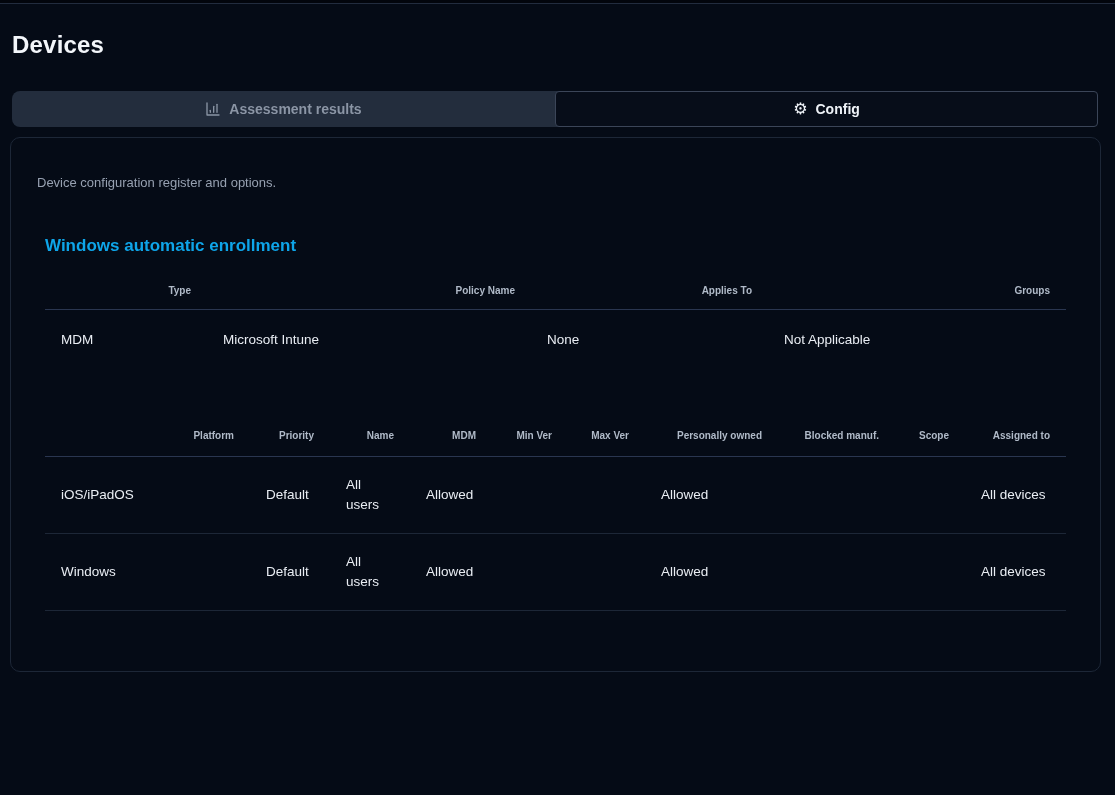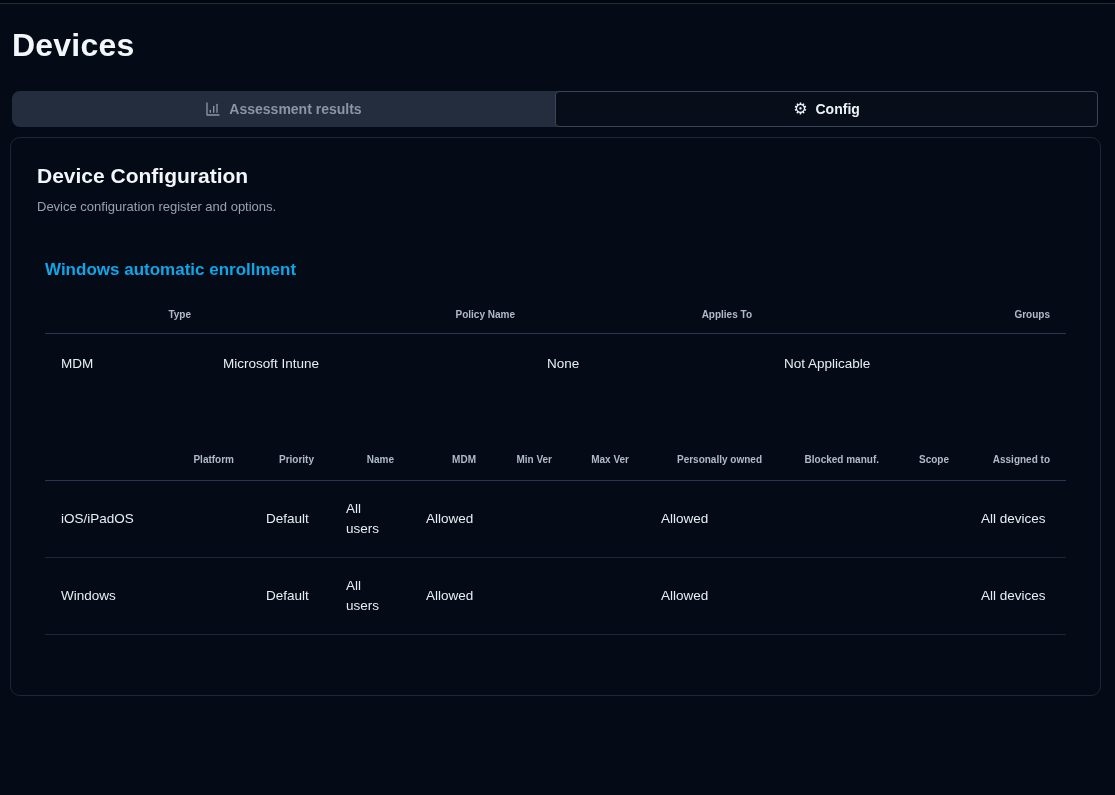--- a/index.html
+++ b/index.html
@@ -10,21 +10,21 @@
     font-family: "Liberation Sans", "DejaVu Sans", sans-serif;
     -webkit-font-smoothing: antialiased;
   }
   .top-strip {
     height: 4px;
     background: #02050c;
     border-bottom: 1px solid #222c3e;
   }
   .page-title {
     margin: 25px 1px 0 12px;
-    font-size: 32px;
+    font-size: 24px;
     line-height: 32px;
     font-weight: 700;
     color: #f3f6fa;
     letter-spacing: 0.2px;
   }
   .tabbar {
     display: flex;
     height: 36px;
     margin: 30px 17px 0 12px;
     background: #232d3d;
@@ -128,21 +128,20 @@
     </span>
     <span>Assessment results</span>
   </div>
   <div class="tab active">
     <span class="icon gear-glyph">⚙</span>
     <span>Config</span>
   </div>
 </div>
 
 <div class="card">
-  <h2 class="card-title">Device Configuration</h2>
   <p class="card-subtitle">Device configuration register and options.</p>
 
   <div class="section">
     <h3 class="section-heading">Windows automatic enrollment</h3>
     <table class="table-enrollment">
       <colgroup>
         <col style="width:162px">
           <col style="width:324px">
           <col style="width:237px">
           <col>

